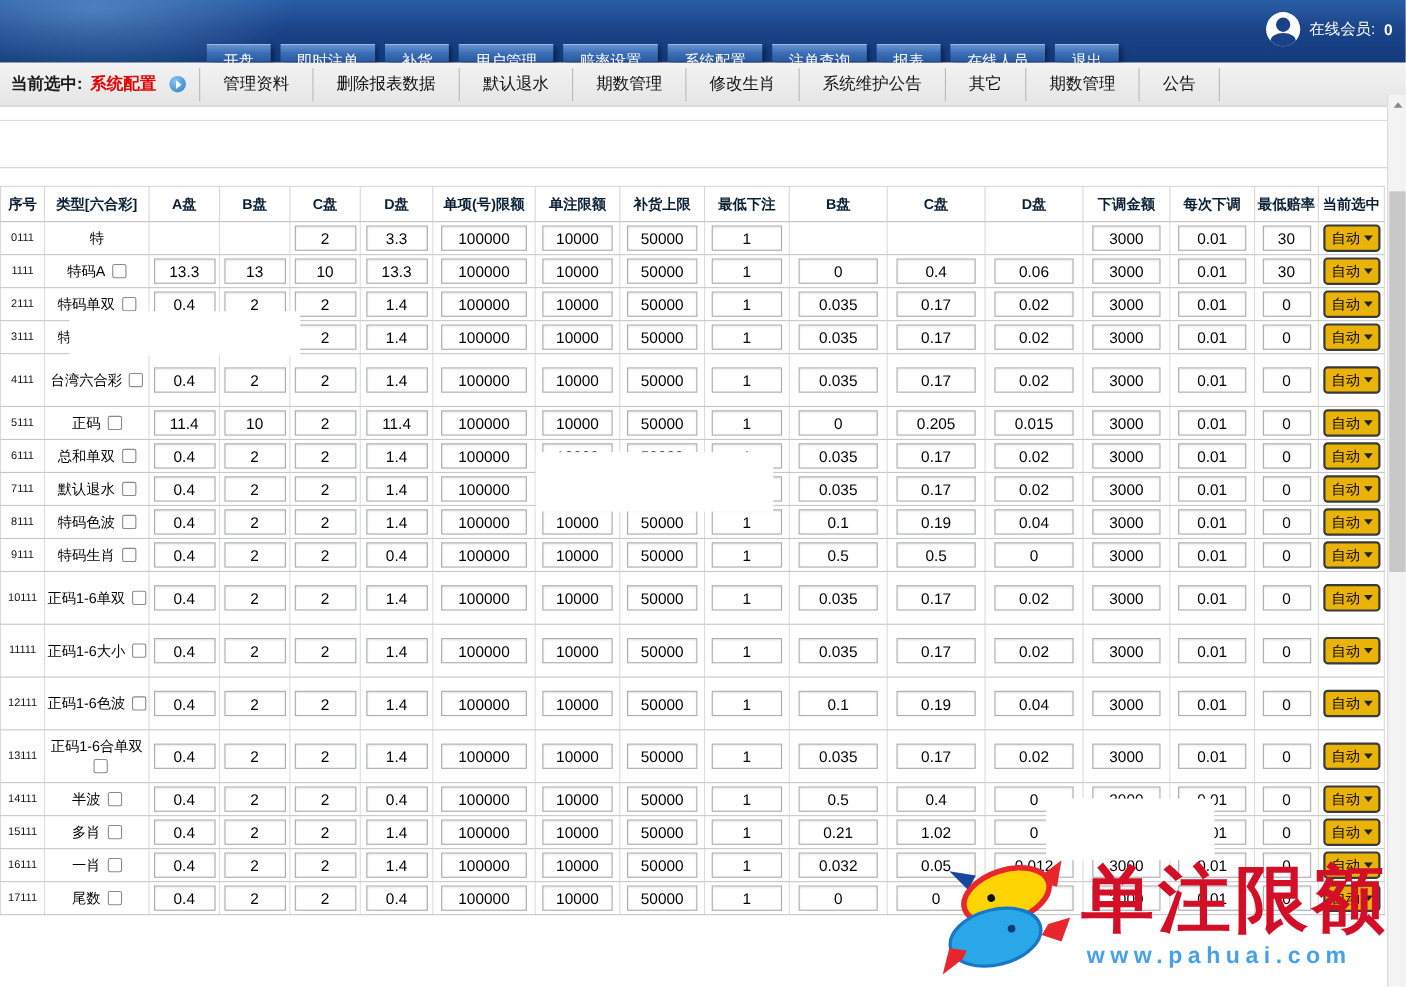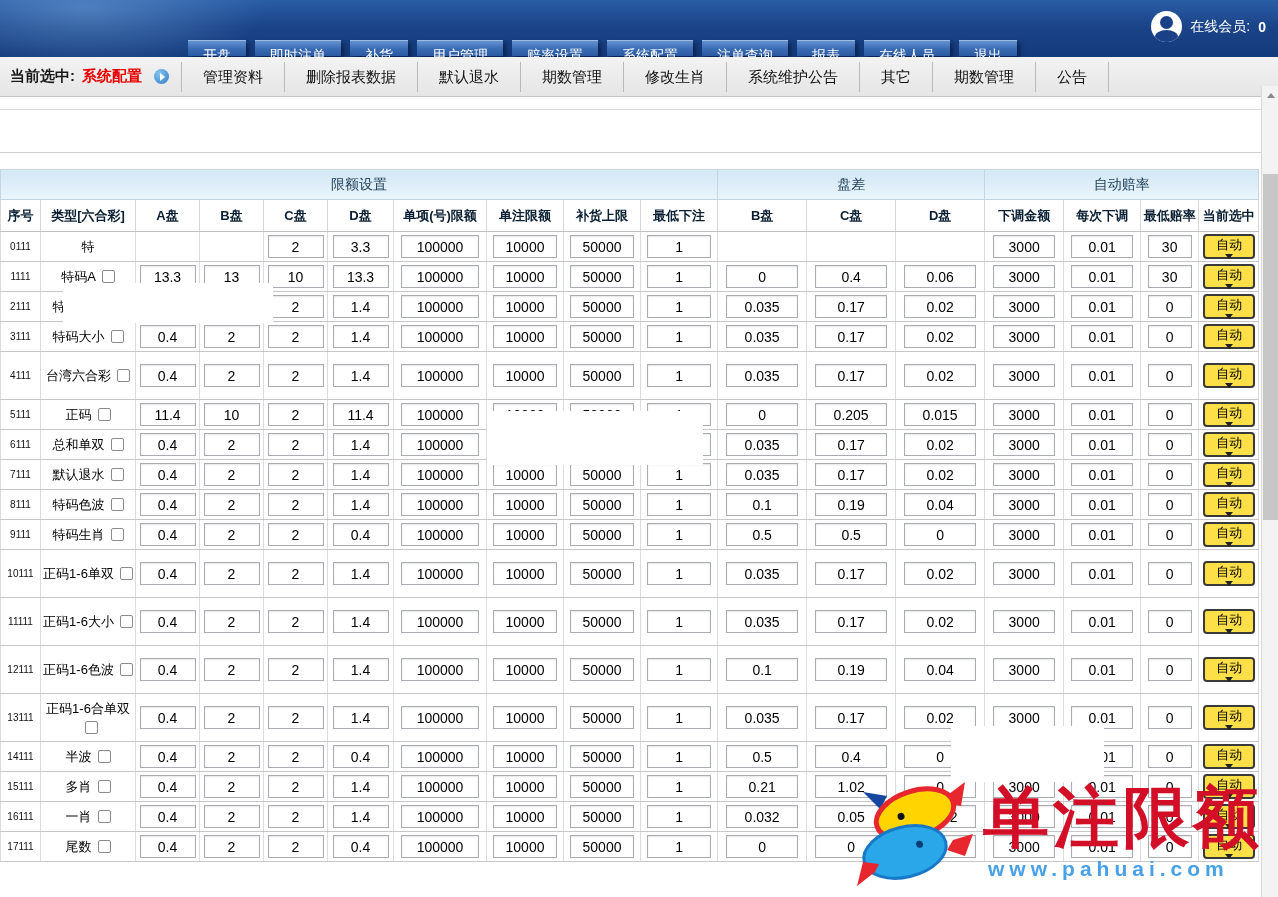--- a/index.html
+++ b/index.html
@@ -63,22 +63,22 @@
   tr.normal { height:30px; } tr.tall { height:48px; }
   td.id { font-size:10px; color:#111; }
   .rowlabel { font-size:13px; color:#000; white-space:nowrap; }
   .cb { display:inline-block; width:13px; height:13px; border:1px solid #8a8a8a; border-radius:2px;
     background:#fff; vertical-align:-2px; margin-left:6px; cursor:pointer; }
   input.cell { height:23px; border:1px solid #a9acb0; background:#fff; text-align:center;
     font-size:14px; color:#000; padding:0; font-family:"Liberation Sans",sans-serif;
     box-shadow: inset 0 1px 2px rgba(0,0,0,.10); }
   .w56{width:56px} .w64{width:64px} .w72{width:72px} .w76{width:78px} .w62{width:62px} .w44{width:44px}
   .mode { display:inline-flex; align-items:center; justify-content:space-between; width:52px; height:25px;
-    border:2px solid #3a3a3a; border-radius:4px; background:#fde047; padding:0 5px 0 6px;
-    font-size:13px; color:#000; cursor:pointer;flex-direction:column; }
+    border:2px solid #3a3a3a; border-radius:4px; background:#eab308; padding:0 5px 0 6px;
+    font-size:13px; color:#000; cursor:pointer; }
   .caret { width:0; height:0; border-left:4px solid transparent; border-right:4px solid transparent;
     border-top:5px solid #222; }
 
   
   .censor { position:absolute; background:#fff; z-index:5; }
   #c1 { left:63px;  top:283px; width:210px; height:40px; }
   #c2 { left:487px; top:411px; width:216px; height:54px; }
   #c3 { left:951px; top:726px; width:153px; height:56px; }
   .wm { position:absolute; left:0; top:0; z-index:6; pointer-events:none; }
   .wm-fish { position:absolute; left:853px; top:776px; }
@@ -155,25 +155,20 @@
         <col style="width: 77px;">
         <col style="width: 89px;">
         <col style="width: 89px;">
         <col style="width: 89px;">
         <col style="width: 79px;">
         <col style="width: 77px;">
         <col style="width: 58px;">
         <col style="width: 60px;">
       </colgroup>
     <thead id="thead">
-        <tr class="groups">
-          <th colspan="10">限额设置</th>
-          <th colspan="3">盘差</th>
-          <th colspan="4">自动赔率</th>
-        </tr>
         <tr class="cols">
           <th>序号</th>
           <th>类型[六合彩]</th>
           <th>A盘</th>
           <th>B盘</th>
           <th>C盘</th>
           <th>D盘</th>
           <th>单项(号)限额</th>
           <th>单注限额</th>
           <th>补货上限</th>

